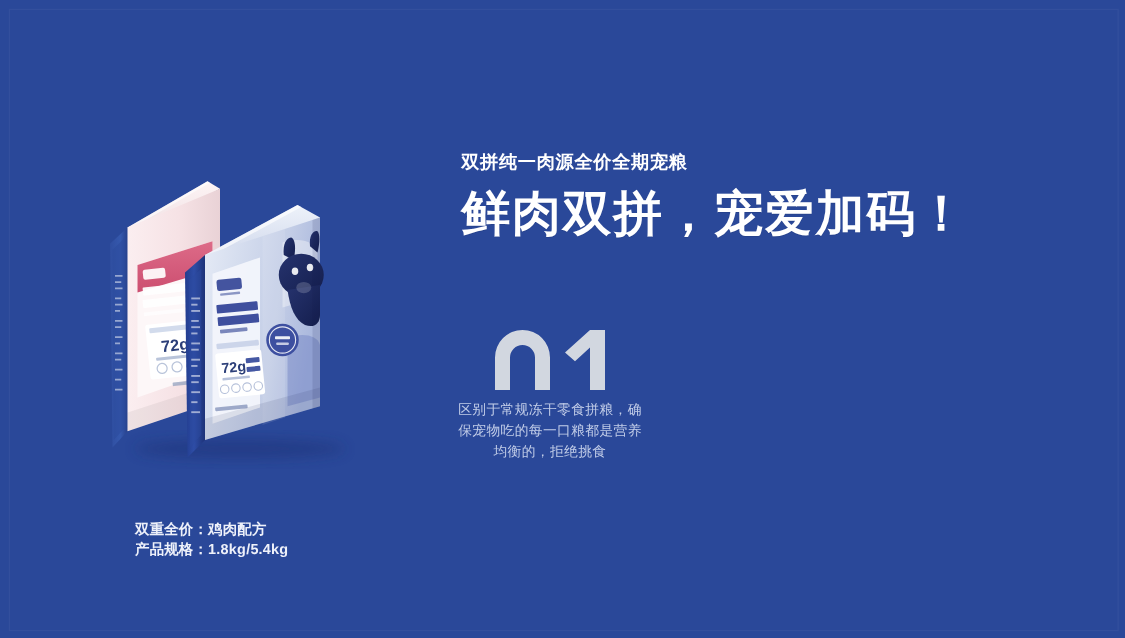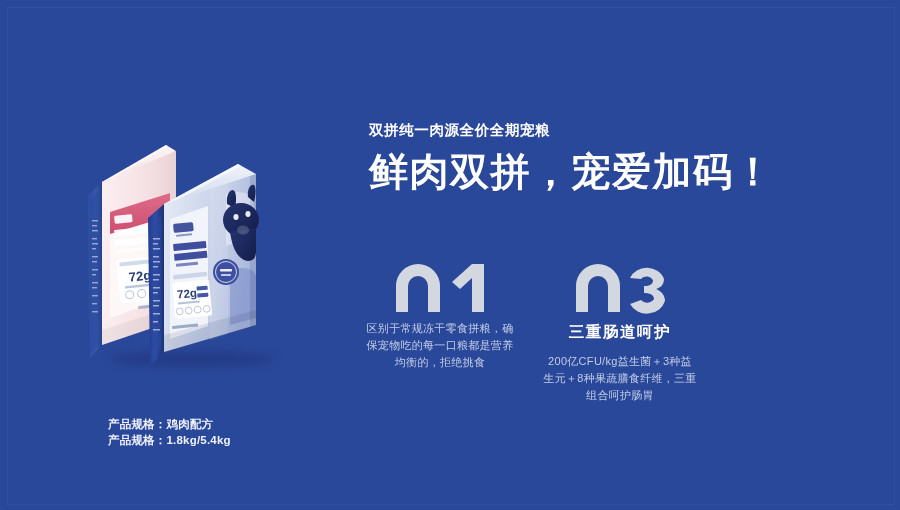--- a/index.html
+++ b/index.html
@@ -322,21 +322,21 @@
         </g>
 
         <path d="M104,215 L196,190 L196,205 L104,232 Z" fill="#0f1c4d" opacity="0.10"></path>
 
         <path d="M190,56 L196,54 L196,205 L190,207 Z" fill="#0f1c4d" opacity="0.12"></path>
       </g>
     </svg>
   </div>
 
   <div id="specs">
-    <span class="spec-row">产品规格：鸡肉配方</span>
+    <span class="spec-row">双重全价：鸡肉配方</span>
     <span class="spec-row">产品规格：1.8kg/5.4kg</span>
   </div>
 
   <div id="copy">
     <div id="eyebrow">双拼纯一肉源全价全期宠粮</div>
     <div id="headline">鲜肉双拼，宠爱加码！</div>
   </div>
 
   <div id="features">
 
@@ -345,26 +345,16 @@
 
         <svg width="96" height="52" viewBox="0 0 96 52" xmlns="http://www.w3.org/2000/svg" aria-hidden="true">
           <path d="M4,50 L4,24 A22,22 0 0 1 48,24 L48,50 L36,50 L36,24 A10,10 0 0 0 16,24 L16,50 Z" fill="#d2d7e0"></path>
           <path d="M60,20 L80,2 L92,2 L92,50 L80,50 L80,16 L68,27 Z" fill="#d2d7e0"></path>
         </svg>
       </div>
       <div class="feature-body">区别于常规冻干零食拼粮，确保宠物吃的每一口粮都是营养均衡的，拒绝挑食</div>
     </div>
 
 
-    <div class="feature">
-      <div class="feature-num">
-        <svg width="96" height="52" viewBox="0 0 96 52" xmlns="http://www.w3.org/2000/svg" aria-hidden="true">
-          <path d="M4,50 L4,24 A22,22 0 0 1 48,24 L48,50 L36,50 L36,24 A10,10 0 0 0 16,24 L16,50 Z" fill="#d2d7e0"></path>
-          <path d="M58,16 A18,16 0 0 1 92,17 C92,23 88,26 84,27 C89,29 93,33 93,39 A19,18 0 0 1 58,42 L69,38 A8,7.5 0 0 0 82,37 C82,33 78,31 72,31 L72,24 C78,24 81,22 81,18.5 A7,6.5 0 0 0 69,17 Z" fill="#d2d7e0"></path>
-        </svg>
-      </div>
-      <div class="feature-title">三重肠道呵护</div>
-      <div class="feature-body">200亿CFU/kg益生菌＋3种益生元＋8种果蔬膳食纤维，三重组合呵护肠胃</div>
-    </div>
 
   </div>
 
 </div>
 
 </body></html>

